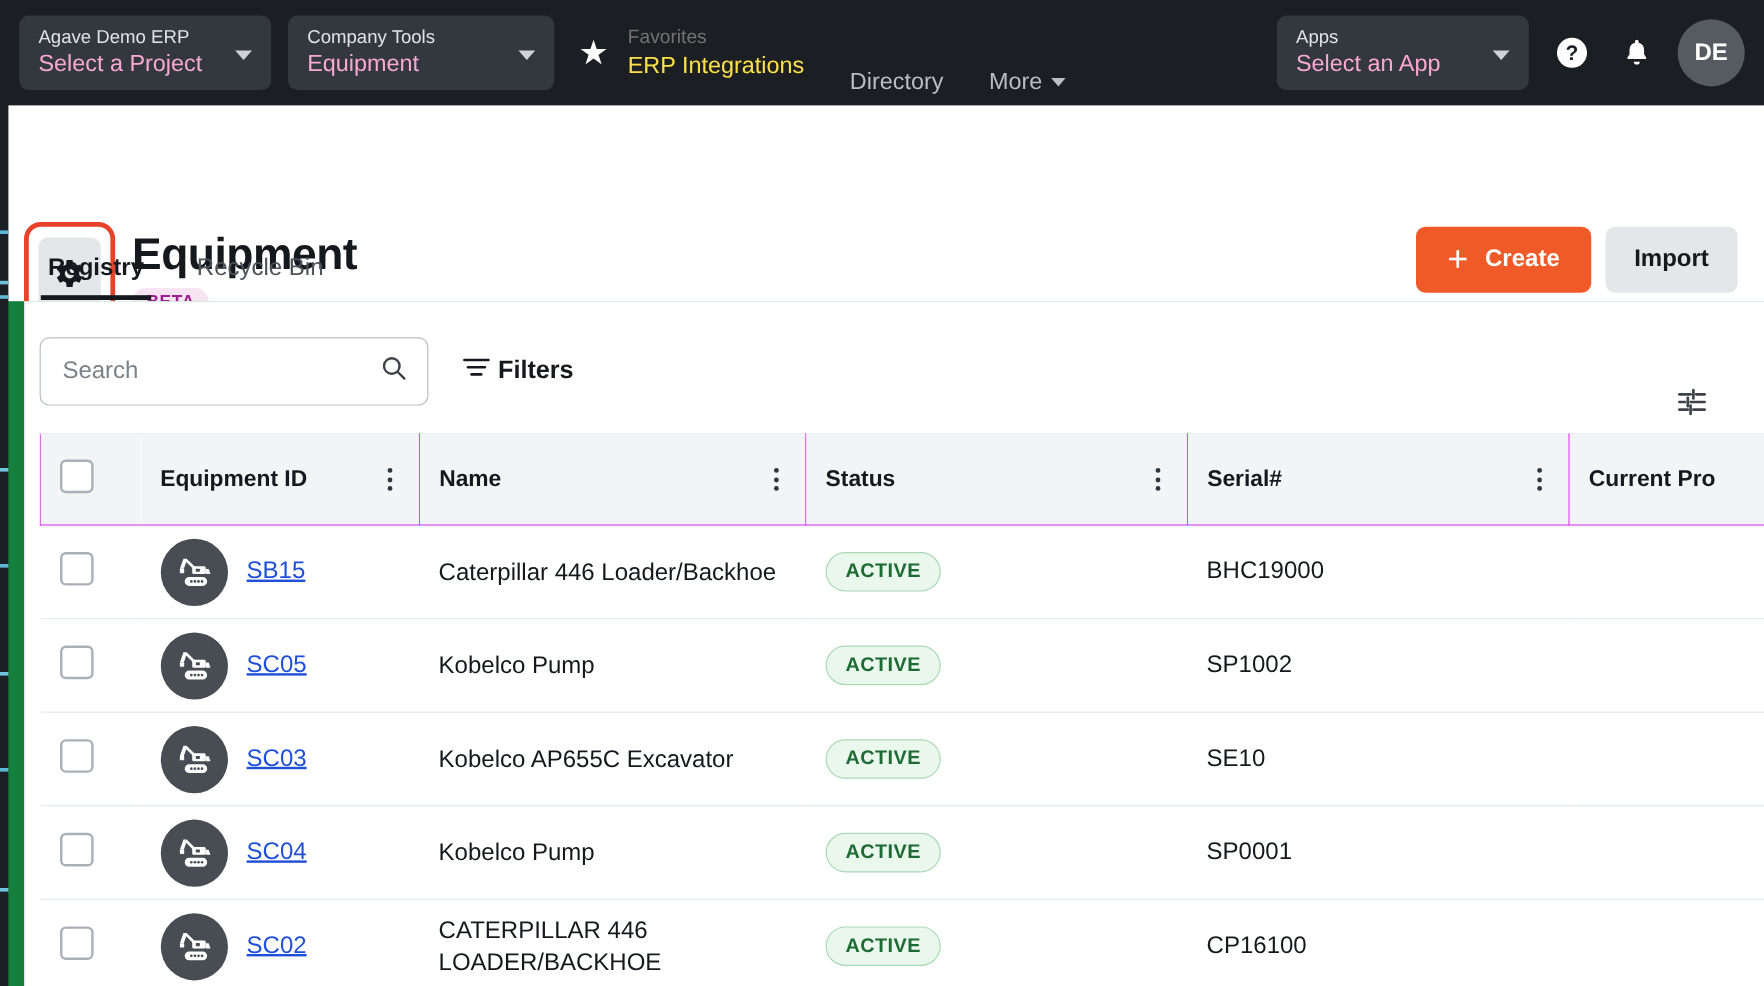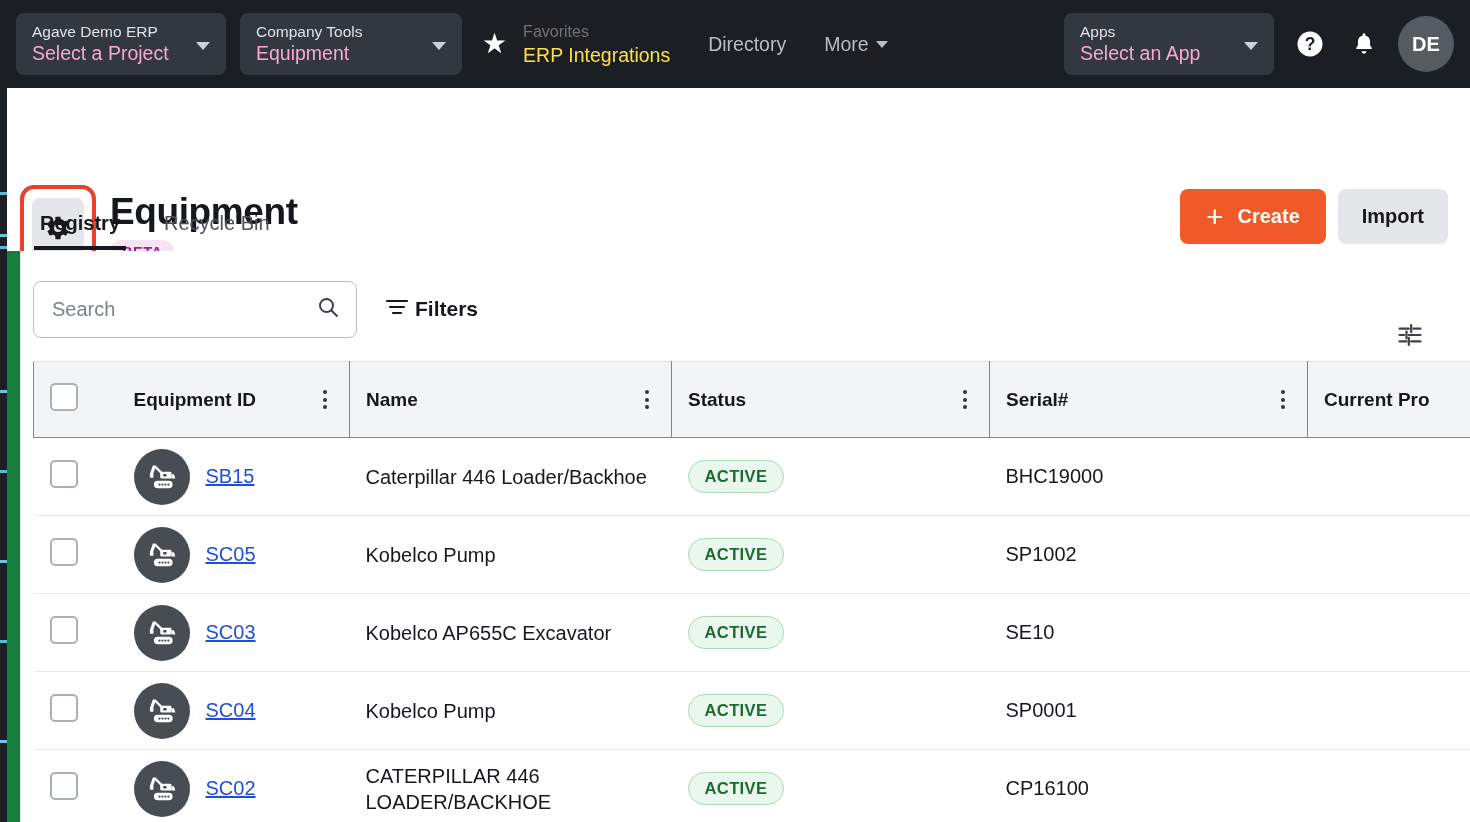--- a/index.html
+++ b/index.html
@@ -42,21 +42,21 @@
   }
   .star-btn {
     color: #ffffff; font-size: 28px; line-height: 1;
     margin: 0 16px 0 6px; cursor: pointer; user-select: none;
   }
   .fav-block { display: flex; flex-direction: column; justify-content:center; margin-right: 38px; }
   .fav-title { color: #737373; font-size: 16px; line-height: 21px; }
   .fav-link { color: #fde047; font-size: 19.5px; line-height: 26px; cursor: pointer; }
   .nav-link {
     color: #b9bec4; font-size: 19.5px; margin-right: 38px; cursor: pointer;
-    display: flex; align-items: center; gap: 7px; align-self: flex-end; padding-bottom: 32px;
+    display: flex; align-items: center; gap: 7px; align-self: flex-end; padding-bottom: 8px;
   }
   .nav-link .mini-caret {
     width:0;height:0;border-left:6px solid transparent;border-right:6px solid transparent;
     border-top:7px solid #b9bec4; display:inline-block;
   }
   .spacer { flex: 1 1 auto; }
   .icon-btn-round {
     width: 40px; height: 40px; border-radius: 50%;
     display: flex; align-items: center; justify-content: center;
     cursor: pointer; margin-left: 6px;

